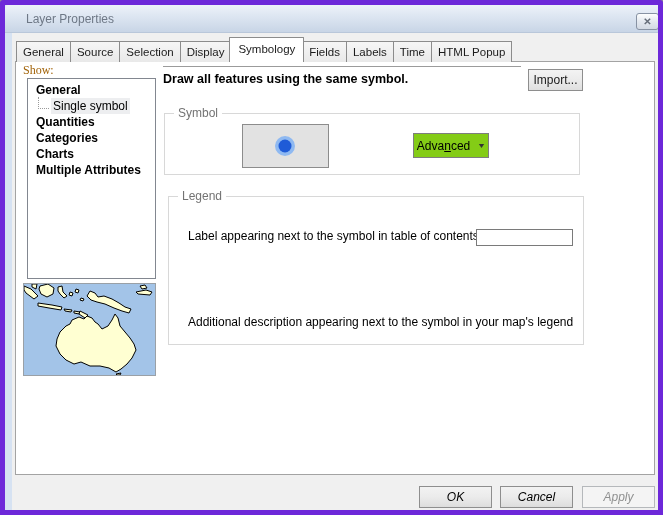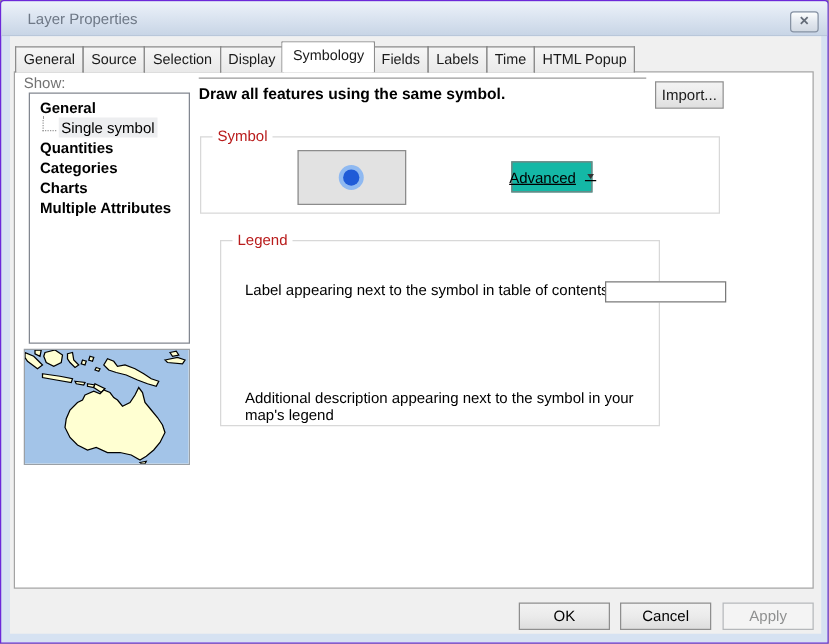--- a/index.html
+++ b/index.html
@@ -1,55 +1,55 @@
 <!DOCTYPE html>
 <html><head>
 <meta charset="utf-8">
 <style>
   html,body{margin:0;padding:0;background:#9a9a9a;font-family:"Liberation Sans",sans-serif;}
   *{box-sizing:border-box;}
-  .dialog{position:relative;width:663px;height:515px;background:#D6E2F2;border:1px solid #6d28d9;border-radius:3px 3px 0 0;overflow:hidden;box-shadow:0 0 0 1px rgba(0,0,0,.05);padding-left:20px;} 
+  .dialog{position:relative;width:663px;height:515px;background:#D6E2F2;border:5px solid #6d28d9;border-radius:3px 3px 0 0;overflow:hidden;box-shadow:0 0 0 1px rgba(0,0,0,.05);padding-left:20px;} 
   .titlebar{position:absolute;left:0;top:0;width:661px;height:28px;background:linear-gradient(#EDF2F9,#DCE5F1 45%,#C8D5E6);border-bottom:1px solid #B9C7DA;border-radius:3px 3px 0 0;}
   .title-text{position:absolute;left:21px;top:7px;font-size:12px;color:#6E7886;}
   .close-btn{position:absolute;left:631px;top:8px;width:23px;height:17px;background:linear-gradient(#FDFEFE,#E3E8EF 50%,#D2D9E3);border:1px solid #8792A3;border-radius:3px;color:#646C78;font-size:10px;font-weight:bold;text-align:center;line-height:15px;cursor:pointer;}
   .client{position:absolute;left:7px;top:28px;width:649px;height:478px;background:#F0F0F0;}
   
   .tabs{position:absolute;left:4px;top:4px;height:25px;display:flex;align-items:flex-end;z-index:3;}
   .tab{height:21px;line-height:20px;padding:0 6px;font-size:11.5px;color:#1b1b1b;background:linear-gradient(#F6F6F6,#E9E9E9);border:1px solid #8C8C8C;border-bottom:none;margin-left:-1px;cursor:pointer;white-space:nowrap;}
   .tab:first-child{margin-left:0;}
   .tab.active{height:25px;line-height:23px;background:#FFFFFF;position:relative;z-index:4;margin-left:-2px;margin-right:-1px;padding:0 8px;border-radius:1px 1px 0 0;}
   
   .page{position:absolute;left:3px;top:28px;width:640px;height:414px;background:#FFFFFF;border:1px solid #A3A3A3;z-index:1;}
   
-  .show-label{position:absolute;left:7px;top:1px;font-size:12px;color:#737373;}
+  .show-label{position:absolute;left:7px;top:1px;font-size:12px;color:#a16207;font-family:Liberation Serif, serif;}
   .tree{position:absolute;left:11px;top:16px;width:129px;height:201px;background:#fff;border:1px solid #828790;font-size:12px;padding-top:3px;overflow:hidden;}
   .tree-row{height:16px;line-height:16px;padding-left:8px;font-weight:bold;color:#000;white-space:nowrap;cursor:pointer;}
   .tree-row.child{font-weight:normal;padding-left:10px;display:flex;align-items:center;}
   .elbow{display:inline-block;width:11px;height:12px;border-left:1px dotted #9a9a9a;border-bottom:1px dotted #9a9a9a;margin:-6px 2px 0 0;}
   .sel{background:#EDEEF0;padding:0 2px;}
   .map{position:absolute;left:7px;top:221px;width:133px;height:93px;border:1px solid #9aa0a6;}
   
   .hdr{position:absolute;left:147px;top:4px;width:358px;height:26px;border-top:1px solid #9B9B9B;}
   .hdr-text{position:absolute;left:0;top:5px;font-size:12.5px;font-weight:bold;color:#000;}
   .import-btn{position:absolute;left:512px;top:7px;width:55px;height:22px;font-size:12px;color:#1b1b1b;background:linear-gradient(#F3F3F3,#EBEBEB 50%,#DFDFDF);border:1px solid #8E8E8E;text-align:center;line-height:20px;cursor:pointer;}
   
   .group{position:absolute;border:1px solid #D8D8D8;background:#fff;}
-  .group-title{position:absolute;top:-8px;left:9px;background:#fff;padding:0 4px;font-size:12px;color:#b91c1c;}
+  .group-title{position:absolute;top:-8px;left:9px;background:#fff;padding:0 4px;font-size:12px;color:#737373;}
   .g-symbol{left:148px;top:51px;width:416px;height:62px;}
-  .g-legend{left:164px;top:134px;width:352px;height:149px;}
+  .g-legend{left:152px;top:134px;width:416px;height:149px;}
   .sym-btn{position:absolute;left:77px;top:10px;width:87px;height:44px;background:#E2E2E2;border:1px solid #8C8C8C;cursor:pointer;}
-  .adv-btn{position:absolute;left:248px;top:19px;width:65px;height:25px;background:#14b8a6;border:1px solid #7E7E7E;font-size:12px;color:#000;display:flex;align-items:center;justify-content:center;gap:8px;cursor:pointer;text-decoration:underline;}
+  .adv-btn{position:absolute;left:248px;top:19px;width:76px;height:25px;background:#84cc16;border:1px solid #7E7E7E;font-size:12px;color:#000;display:flex;align-items:center;justify-content:center;gap:8px;cursor:pointer;}
   .adv-btn .u{text-decoration:underline;}
   .drop-arrow{font-size:7px;color:#333;transform:scaleX(1.3);}
   .lbl-caption{position:absolute;left:19px;top:32px;font-size:12px;color:#000;}
   .lbl-input{position:absolute;left:307px;top:32px;width:97px;height:17px;border:1px solid #7A7A7A;background:#fff;font-size:12px;padding:0 2px;outline:none;}
   .desc-btn{position:absolute;left:21px;top:86px;width:88px;height:21px;background:linear-gradient(#F0F0F0,#E6E6E6);border:1px solid #9E9E9E;font-size:12px;color:#000;text-align:center;line-height:19px;cursor:pointer;}
   .add-caption{position:absolute;left:19px;top:118px;font-size:12px;color:#000;}
   
-  .footer-btn{position:absolute;top:453px;width:73px;height:22px;font-size:12px;text-align:center;line-height:20px;background:linear-gradient(#F2F2F2,#EBEBEB 50%,#DDDDDD);border:1px solid #8E8E8E;color:#000;cursor:pointer;}
+  .footer-btn{position:absolute;top:453px;width:73px;height:22px;font-size:12px;text-align:center;line-height:20px;background:linear-gradient(#F2F2F2,#EBEBEB 50%,#DDDDDD);border:1px solid #8E8E8E;color:#000;cursor:pointer;font-style:italic;}
   .btn-ok{left:407px;}
   .btn-cancel{left:488px;}
   .btn-apply{left:570px;background:#F4F4F4;border:1px solid #B5B8BB;color:#8F9090;cursor:default;}
 </style>
 </head>
 <body>
 
 <div class="dialog">
   <div class="titlebar">
     <span class="title-text">Layer Properties</span>

